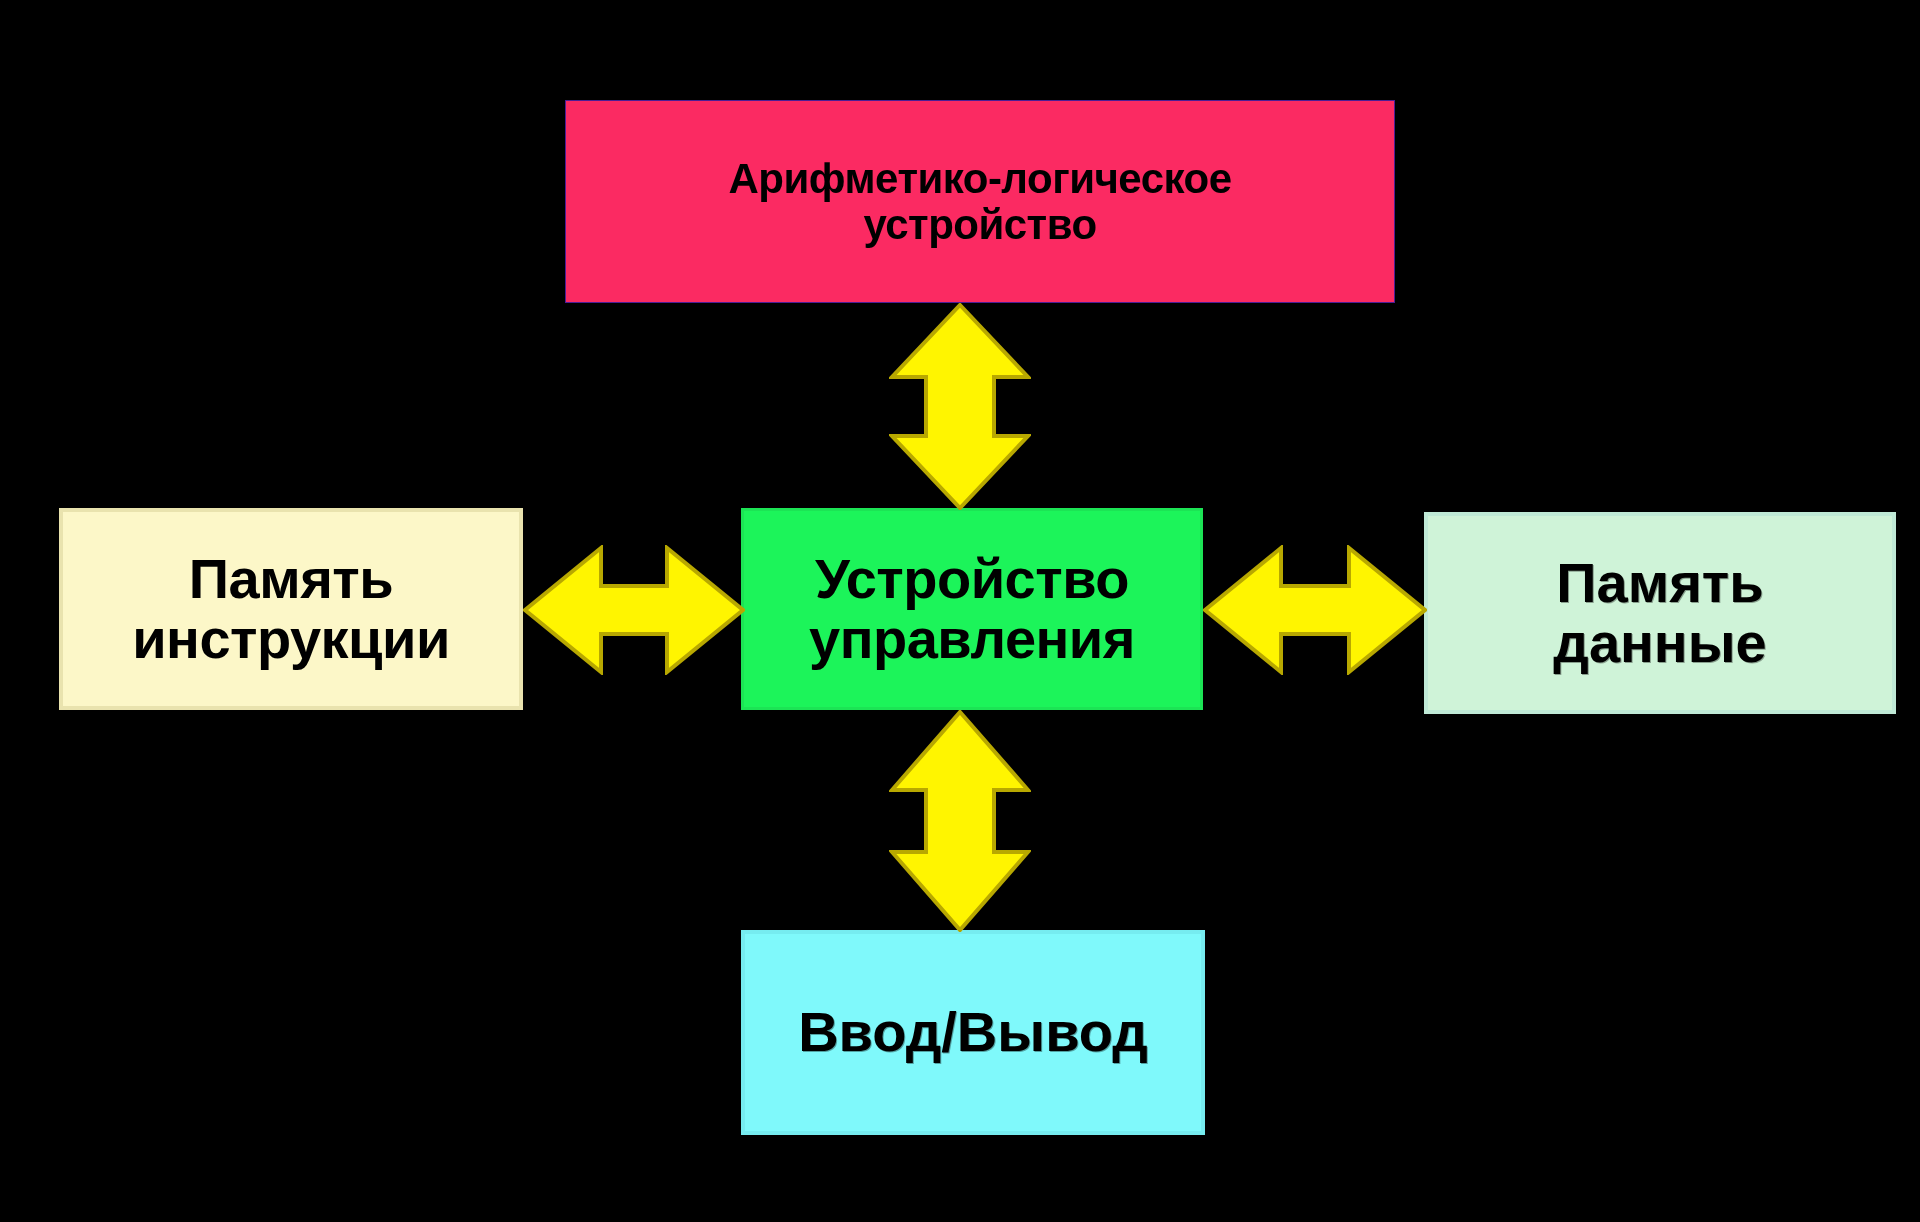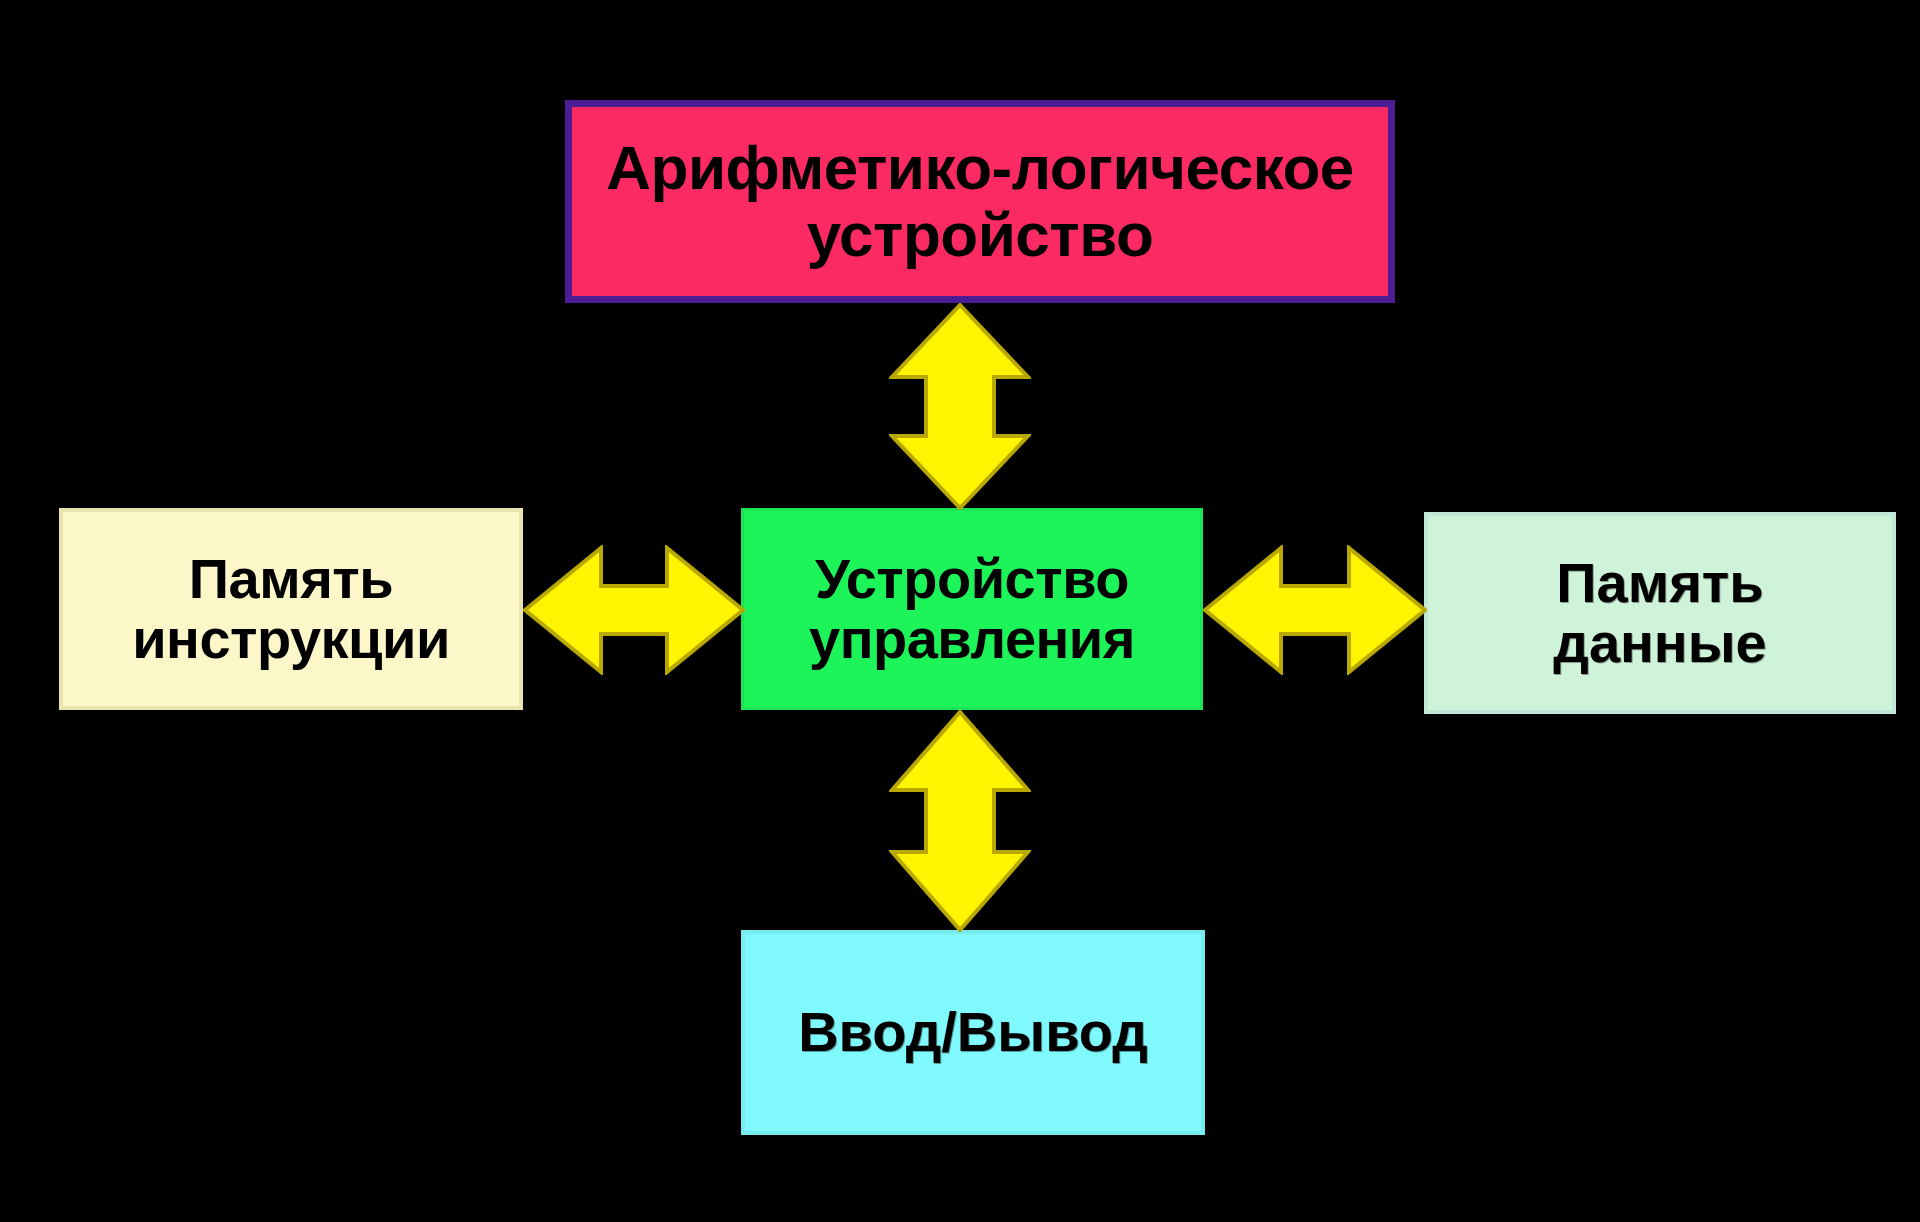--- a/index.html
+++ b/index.html
@@ -34,22 +34,22 @@
     white-space: pre-line;
   }
 
   
   #node-alu {
     left: 565px;
     top: 100px;
     width: 830px;
     height: 203px;
     background: #FB2A62;
-    border: 7px solid #4c1d95;
-    font-size: 62px;
+    border: 1px solid #4c1d95;
+    font-size: 42px;
     padding: 0 10px;
   }
 
   
   #node-instruction-memory {
     left: 59px;
     top: 508px;
     width: 464px;
     height: 202px;
     background: #FCF7C8;

